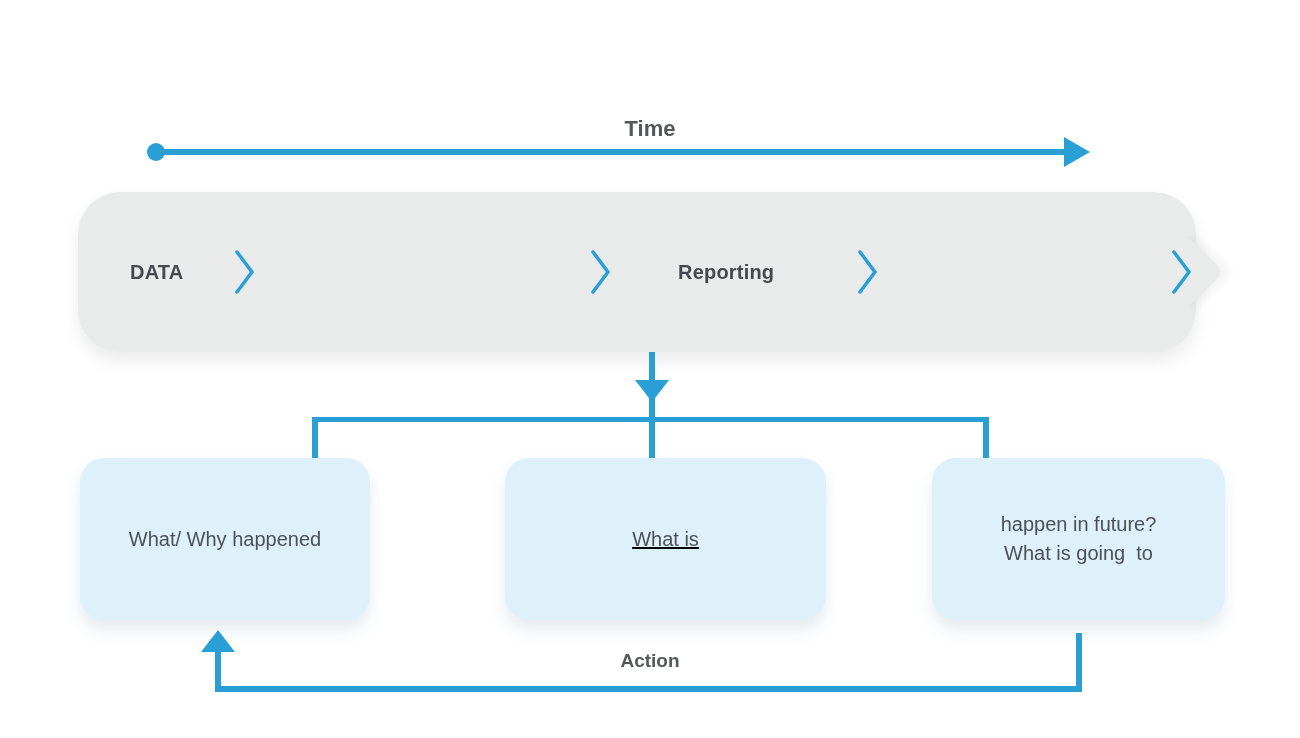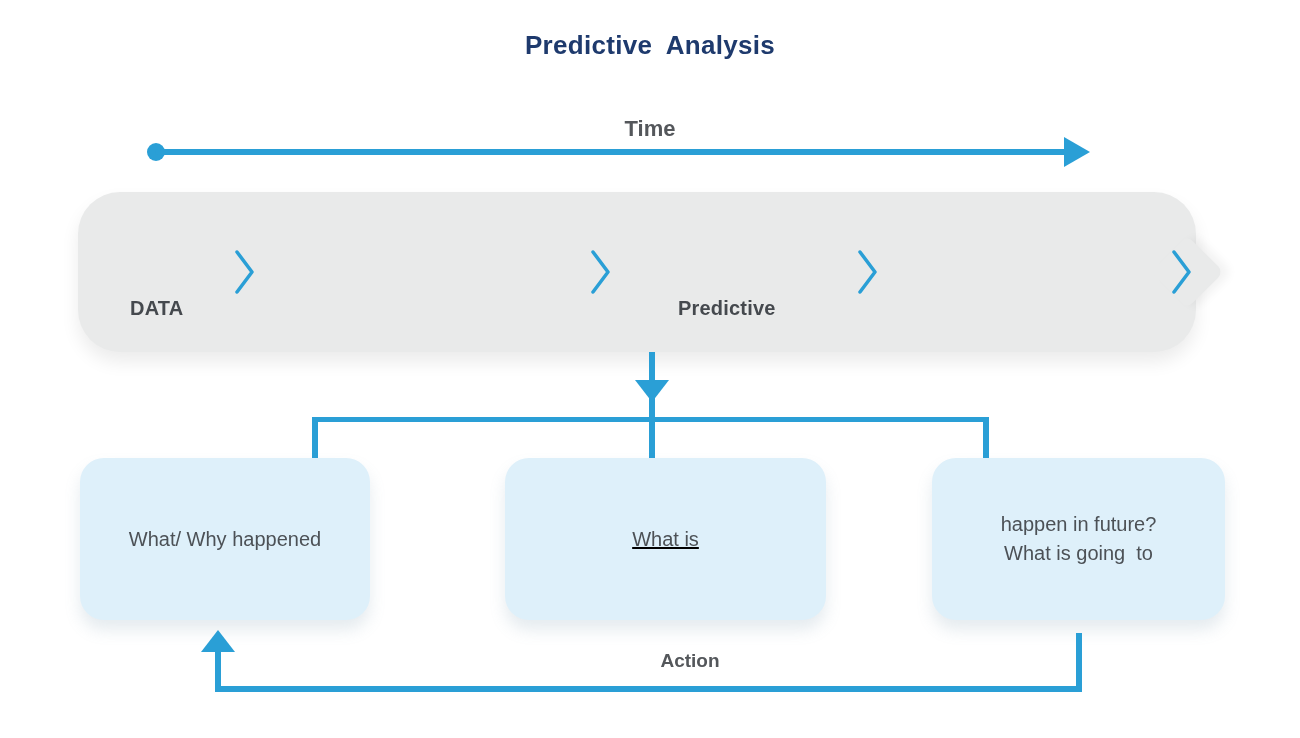--- a/index.html
+++ b/index.html
@@ -77,21 +77,20 @@
   }
   .stage {
     position: absolute;
     top: 50%;
     transform: translateY(-50%);
     font-size: 20px;
     font-weight: 700;
     letter-spacing: 0.2px;
     color: var(--stage-text, #45494e);
     white-space: nowrap;
-    margin-top: 36px;
   }
   .chev {
     position: absolute;
     top: 50%;
     transform: translateY(-50%);
   }
   .chev polyline {
     fill: none;
     stroke: var(--accent-blue, #2a9fd6);
     stroke-width: 3.5;
@@ -152,48 +151,46 @@
     border-right: 17px solid transparent;
     border-bottom: 22px solid var(--accent-blue, #2a9fd6);
   }
   .action-label {
     position: absolute;
     top: 650px; left: 650px;
     transform: translateX(-50%);
     font-size: 19px;
     font-weight: 700;
     color: var(--label-gray, #54575b);
-    margin-left: 40px;
   }
 </style>
 </head>
 <body>
 
 <div class="canvas">
 
-  <div class="title">Predictive Analysis</div>
 
   <div class="time-label">Time</div>
   <div class="time-dot"></div>
   <div class="time-line"></div>
   <div class="time-arrowhead"></div>
 
   <div class="banner">
     <div class="banner-point"></div>
 
     <span class="stage" style="left:52px">DATA</span>
     <svg class="chev" style="left:156px" width="22" height="46" viewBox="0 0 22 46">
         <polyline points="3,3 18,23 3,43"></polyline>
       </svg>
 
     <svg class="chev" style="left:512px" width="22" height="46" viewBox="0 0 22 46">
         <polyline points="3,3 18,23 3,43"></polyline>
       </svg>
 
-    <span class="stage" style="left:600px">Predictive</span>
+    <span class="stage" style="left:600px">Reporting</span>
     <svg class="chev" style="left:779px" width="22" height="46" viewBox="0 0 22 46">
         <polyline points="3,3 18,23 3,43"></polyline>
       </svg>
 
     <svg class="chev" style="left:1093px" width="22" height="46" viewBox="0 0 22 46">
         <polyline points="3,3 18,23 3,43"></polyline>
       </svg>
   </div>
 
   <div class="vline center-drop"></div>

